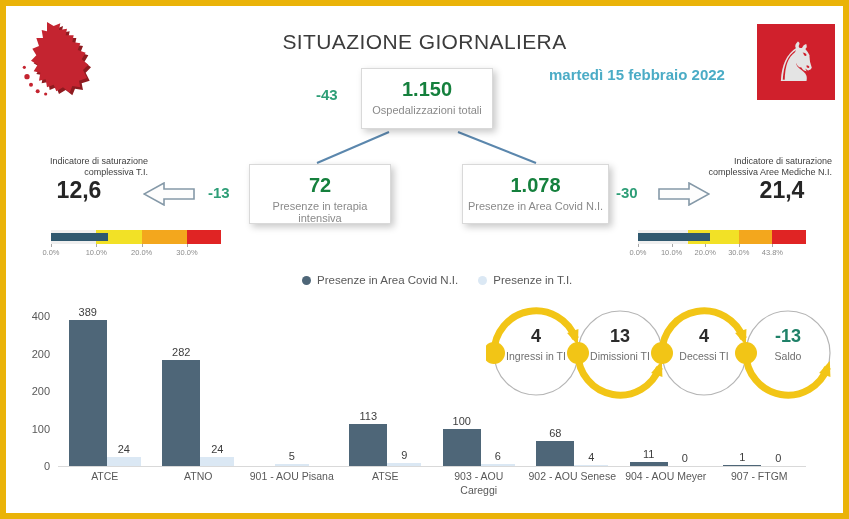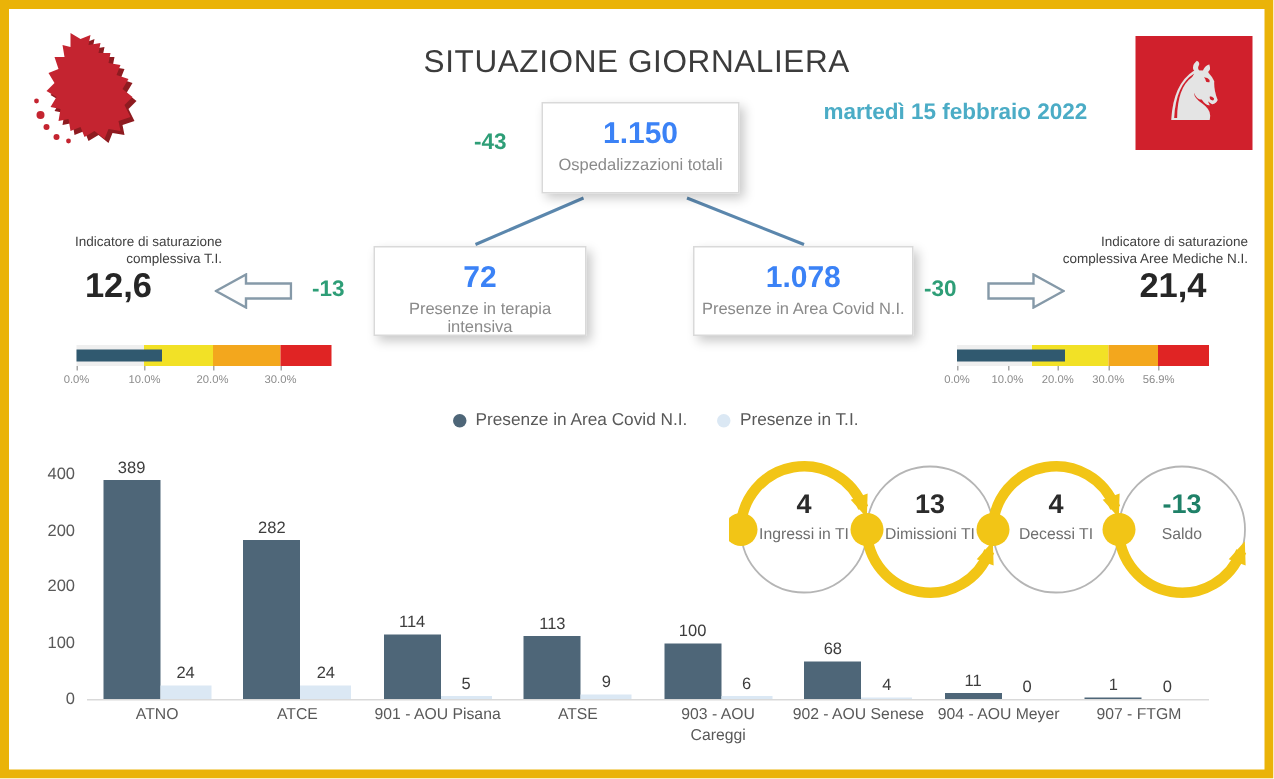--- a/index.html
+++ b/index.html
@@ -10,21 +10,21 @@
   .report-date{position:absolute;left:543px;top:60px;width:180px;font-size:15px;font-weight:bold;color:var(--teal);}
   .map-icon{position:absolute;left:12px;top:12px;}
   .crest{position:absolute;left:751px;top:18px;width:78px;height:76px;background:var(--crestred);display:flex;align-items:center;justify-content:center;}
   .crest .knight{font-size:54px;color:#e4e4e4;line-height:1;transform:scaleX(-1);}
 
   
   .kpi-box{position:absolute;background:#fff;border:1px solid #d9d9d9;box-shadow:3px 3px 7px rgba(0,0,0,.22);text-align:center;box-sizing:border-box;}
   .box-total{left:355px;top:62px;width:132px;height:61px;}
   .box-icu{left:243px;top:158px;width:142px;height:60px;}
   .box-covid{left:456px;top:158px;width:147px;height:60px;}
-  .kpi-value{font-size:20px;font-weight:bold;color:#3b82f6;margin-top:9px;}
+  .kpi-value{font-size:20px;font-weight:bold;color:#15803d;margin-top:9px;}
   .kpi-label{font-size:11px;color:#8a8a8a;margin-top:3px;}
   .delta{position:absolute;font-size:15px;font-weight:bold;color:var(--green);}
   .delta-total{left:310px;top:80px;}
   .delta-icu{left:202px;top:178px;}
   .delta-covid{left:610px;top:178px;}
   .overlay{position:absolute;left:0;top:0;pointer-events:none;}
   .connector-line{stroke:var(--conn);stroke-width:2;}
 
   
   .sat-label{position:absolute;font-size:9px;color:#404040;text-align:right;white-space:pre-line;line-height:1.25;}
@@ -162,21 +162,21 @@
       <div class="scale-ticks">
         <span class="scale-tickmark" style="left: 0%;"></span>
         <span class="scale-ticklabel" style="left: 0%;">0.0%</span>
         <span class="scale-tickmark" style="left: 20%;"></span>
         <span class="scale-ticklabel" style="left: 20%;">10.0%</span>
         <span class="scale-tickmark" style="left: 40%;"></span>
         <span class="scale-ticklabel" style="left: 40%;">20.0%</span>
         <span class="scale-tickmark" style="left: 60%;"></span>
         <span class="scale-ticklabel" style="left: 60%;">30.0%</span>
         <span class="scale-tickmark" style="left: 80%;"></span>
-        <span class="scale-ticklabel" style="left: 80%;">56.9%</span>
+        <span class="scale-ticklabel" style="left: 80%;">43.8%</span>
       </div>
     </div>
 
   <div class="legend">
     <span class="legend-dot" style="background: rgb(78, 102, 120);"></span>
     <span>Presenze in Area Covid N.I.</span>
     <span class="legend-gap"></span>
     <span class="legend-dot" style="background: rgb(219, 232, 244);"></span>
     <span>Presenze in T.I.</span>
   </div>
@@ -204,24 +204,20 @@
           <div class="bar-val">282</div>
           <div class="bar" style="height: 105.75px; width: 38px; background: rgb(78, 102, 120);"></div>
         </div>
         <div class="bar-col">
           <div class="bar-val">24</div>
           <div class="bar" style="height: 9px; width: 34px; background: rgb(219, 232, 244);"></div>
         </div>
       </div>
       <div class="slot">
         <div class="bar-col">
-          <div class="bar-val">114</div>
-          <div class="bar" style="height: 42.75px; width: 38px; background: rgb(78, 102, 120);"></div>
-        </div>
-        <div class="bar-col">
           <div class="bar-val">5</div>
           <div class="bar" style="height: 1.875px; width: 34px; background: rgb(219, 232, 244);"></div>
         </div>
       </div>
       <div class="slot">
         <div class="bar-col">
           <div class="bar-val">113</div>
           <div class="bar" style="height: 42.375px; width: 38px; background: rgb(78, 102, 120);"></div>
         </div>
         <div class="bar-col">
@@ -264,22 +260,22 @@
           <div class="bar-val">1</div>
           <div class="bar" style="height: 1px; width: 38px; background: rgb(78, 102, 120);"></div>
         </div>
         <div class="bar-col">
           <div class="bar-val">0</div>
           <div class="bar" style="height: 0px; width: 34px; background: rgb(219, 232, 244);"></div>
         </div>
       </div>
     </div>
   <div class="cats" id="cats">
+      <div class="cat">ATCE</div>
       <div class="cat">ATNO</div>
-      <div class="cat">ATCE</div>
       <div class="cat">901 - AOU Pisana</div>
       <div class="cat">ATSE</div>
       <div class="cat">903 - AOU
 Careggi</div>
       <div class="cat">902 - AOU Senese</div>
       <div class="cat">904 - AOU Meyer</div>
       <div class="cat">907 - FTGM</div>
     </div>
 
   <svg class="flow-svg" width="360" height="104" viewBox="0 0 360 104">

